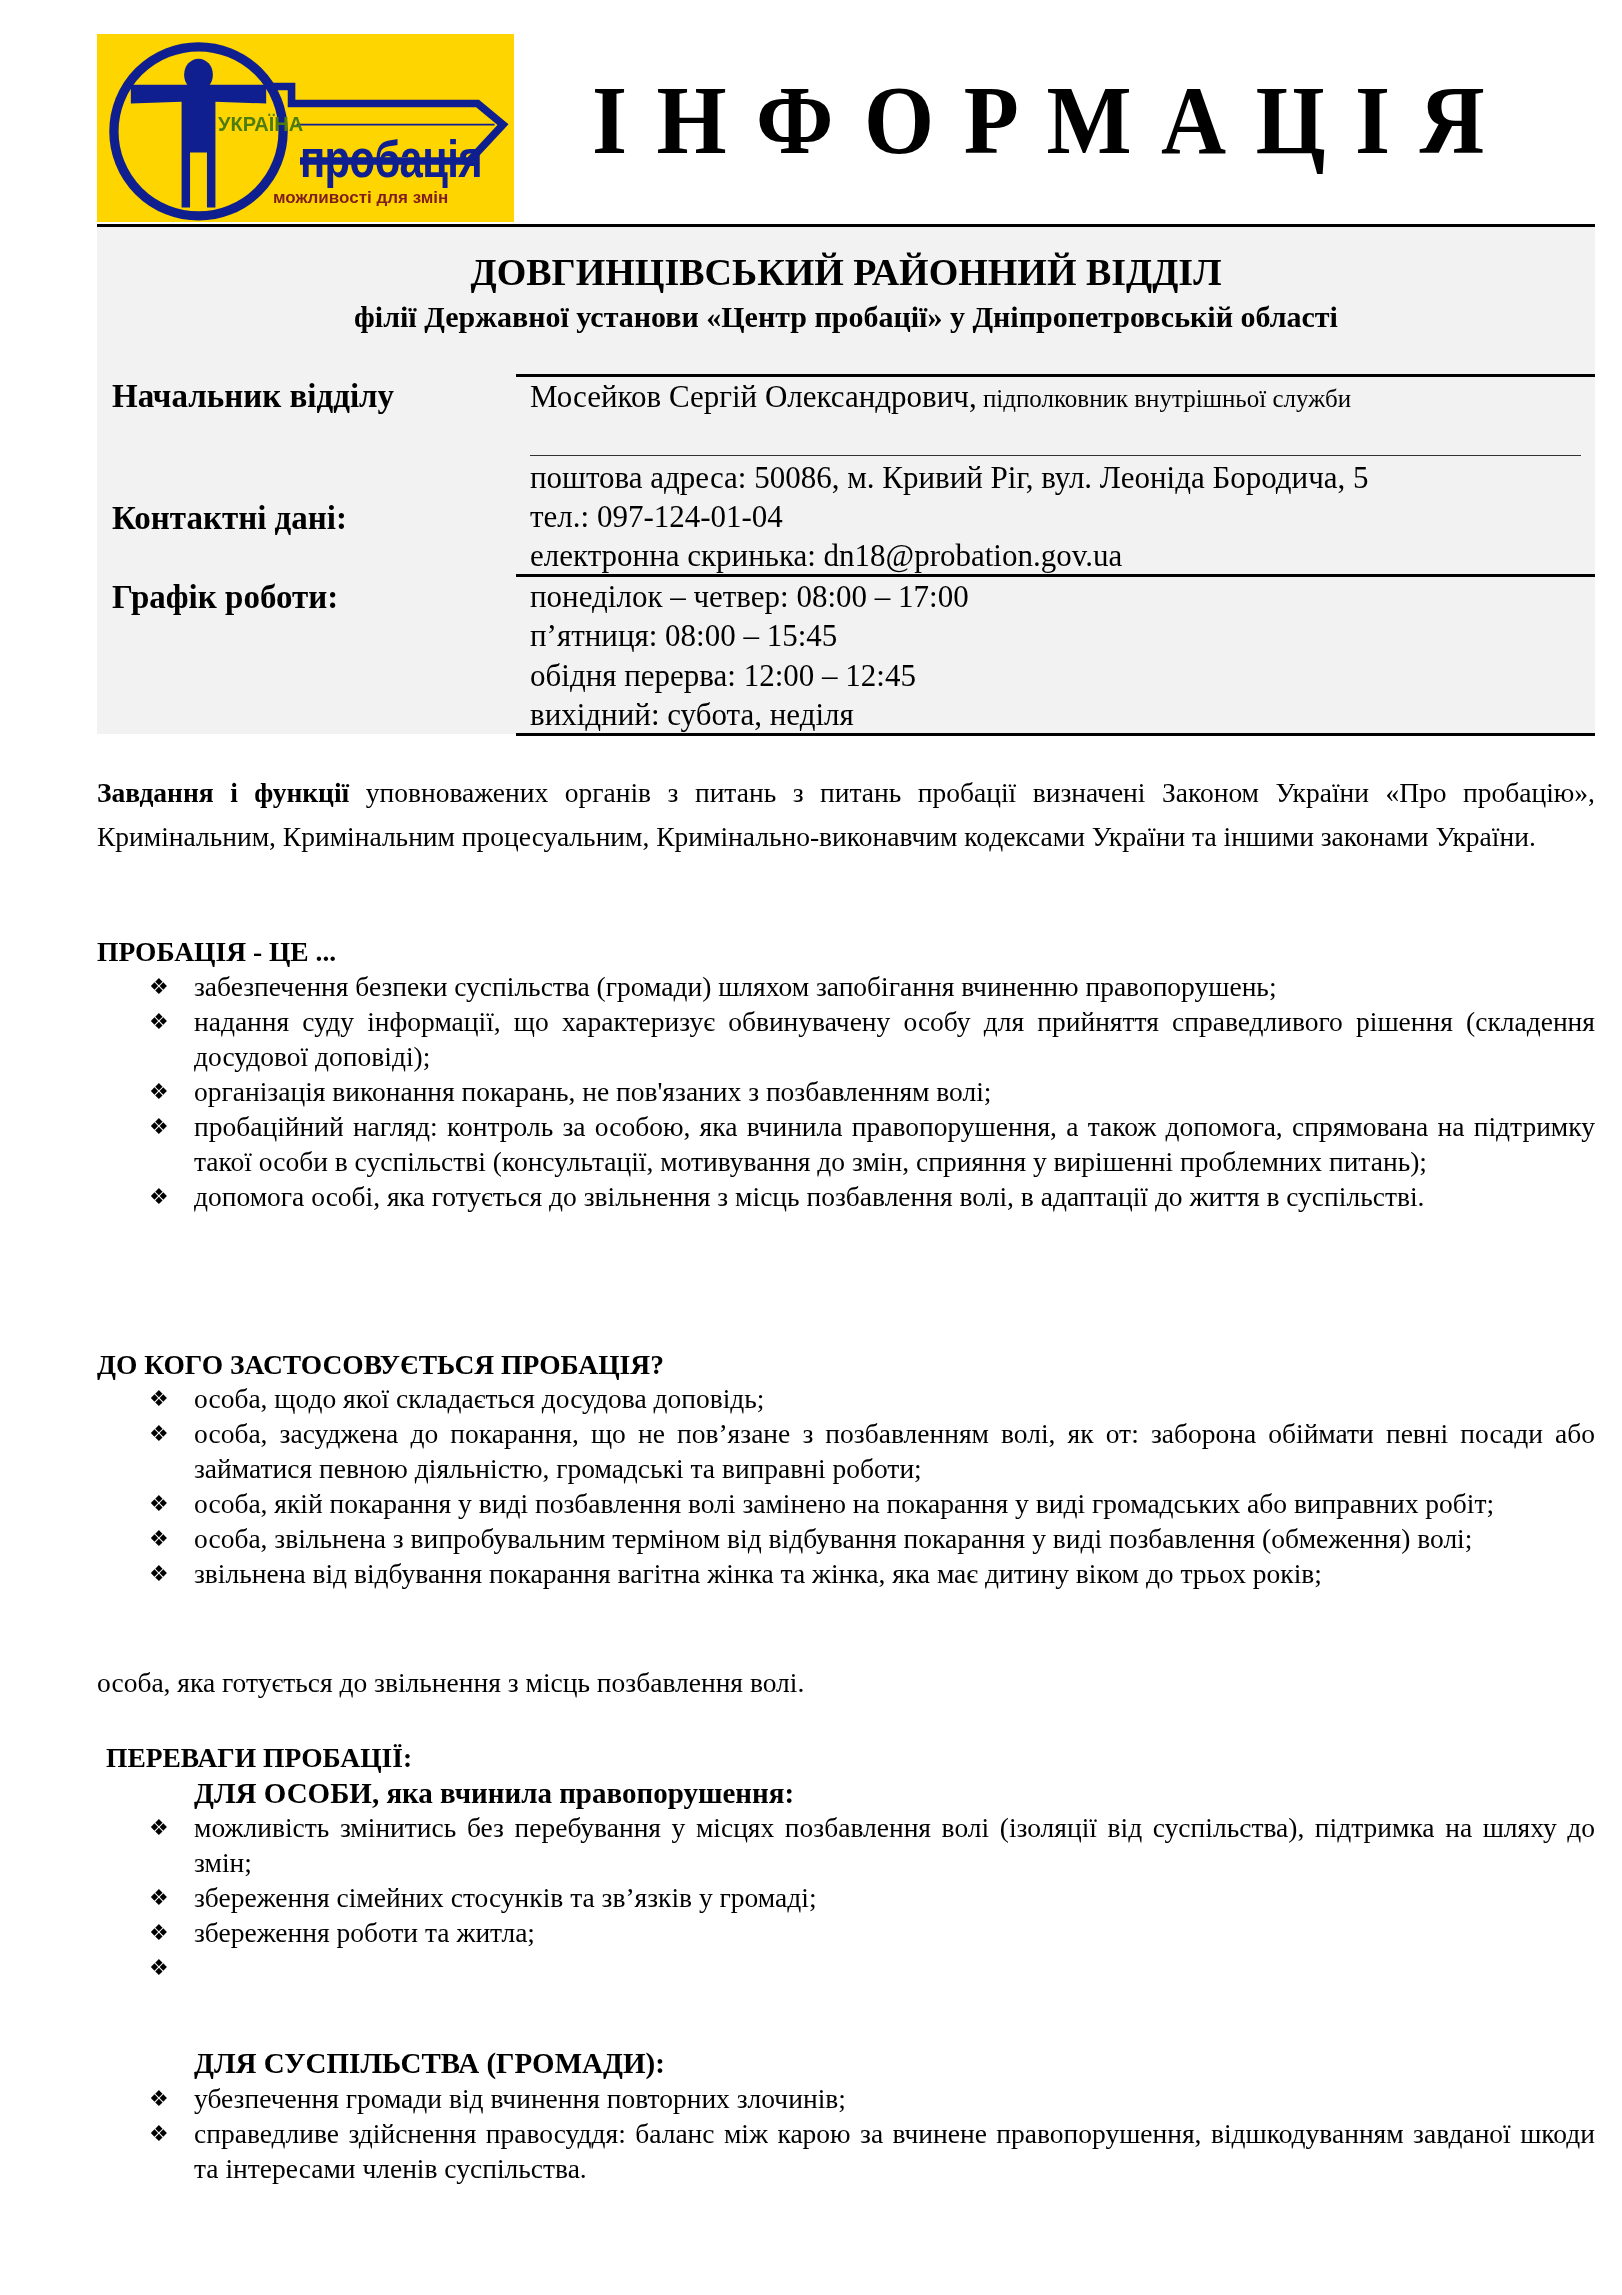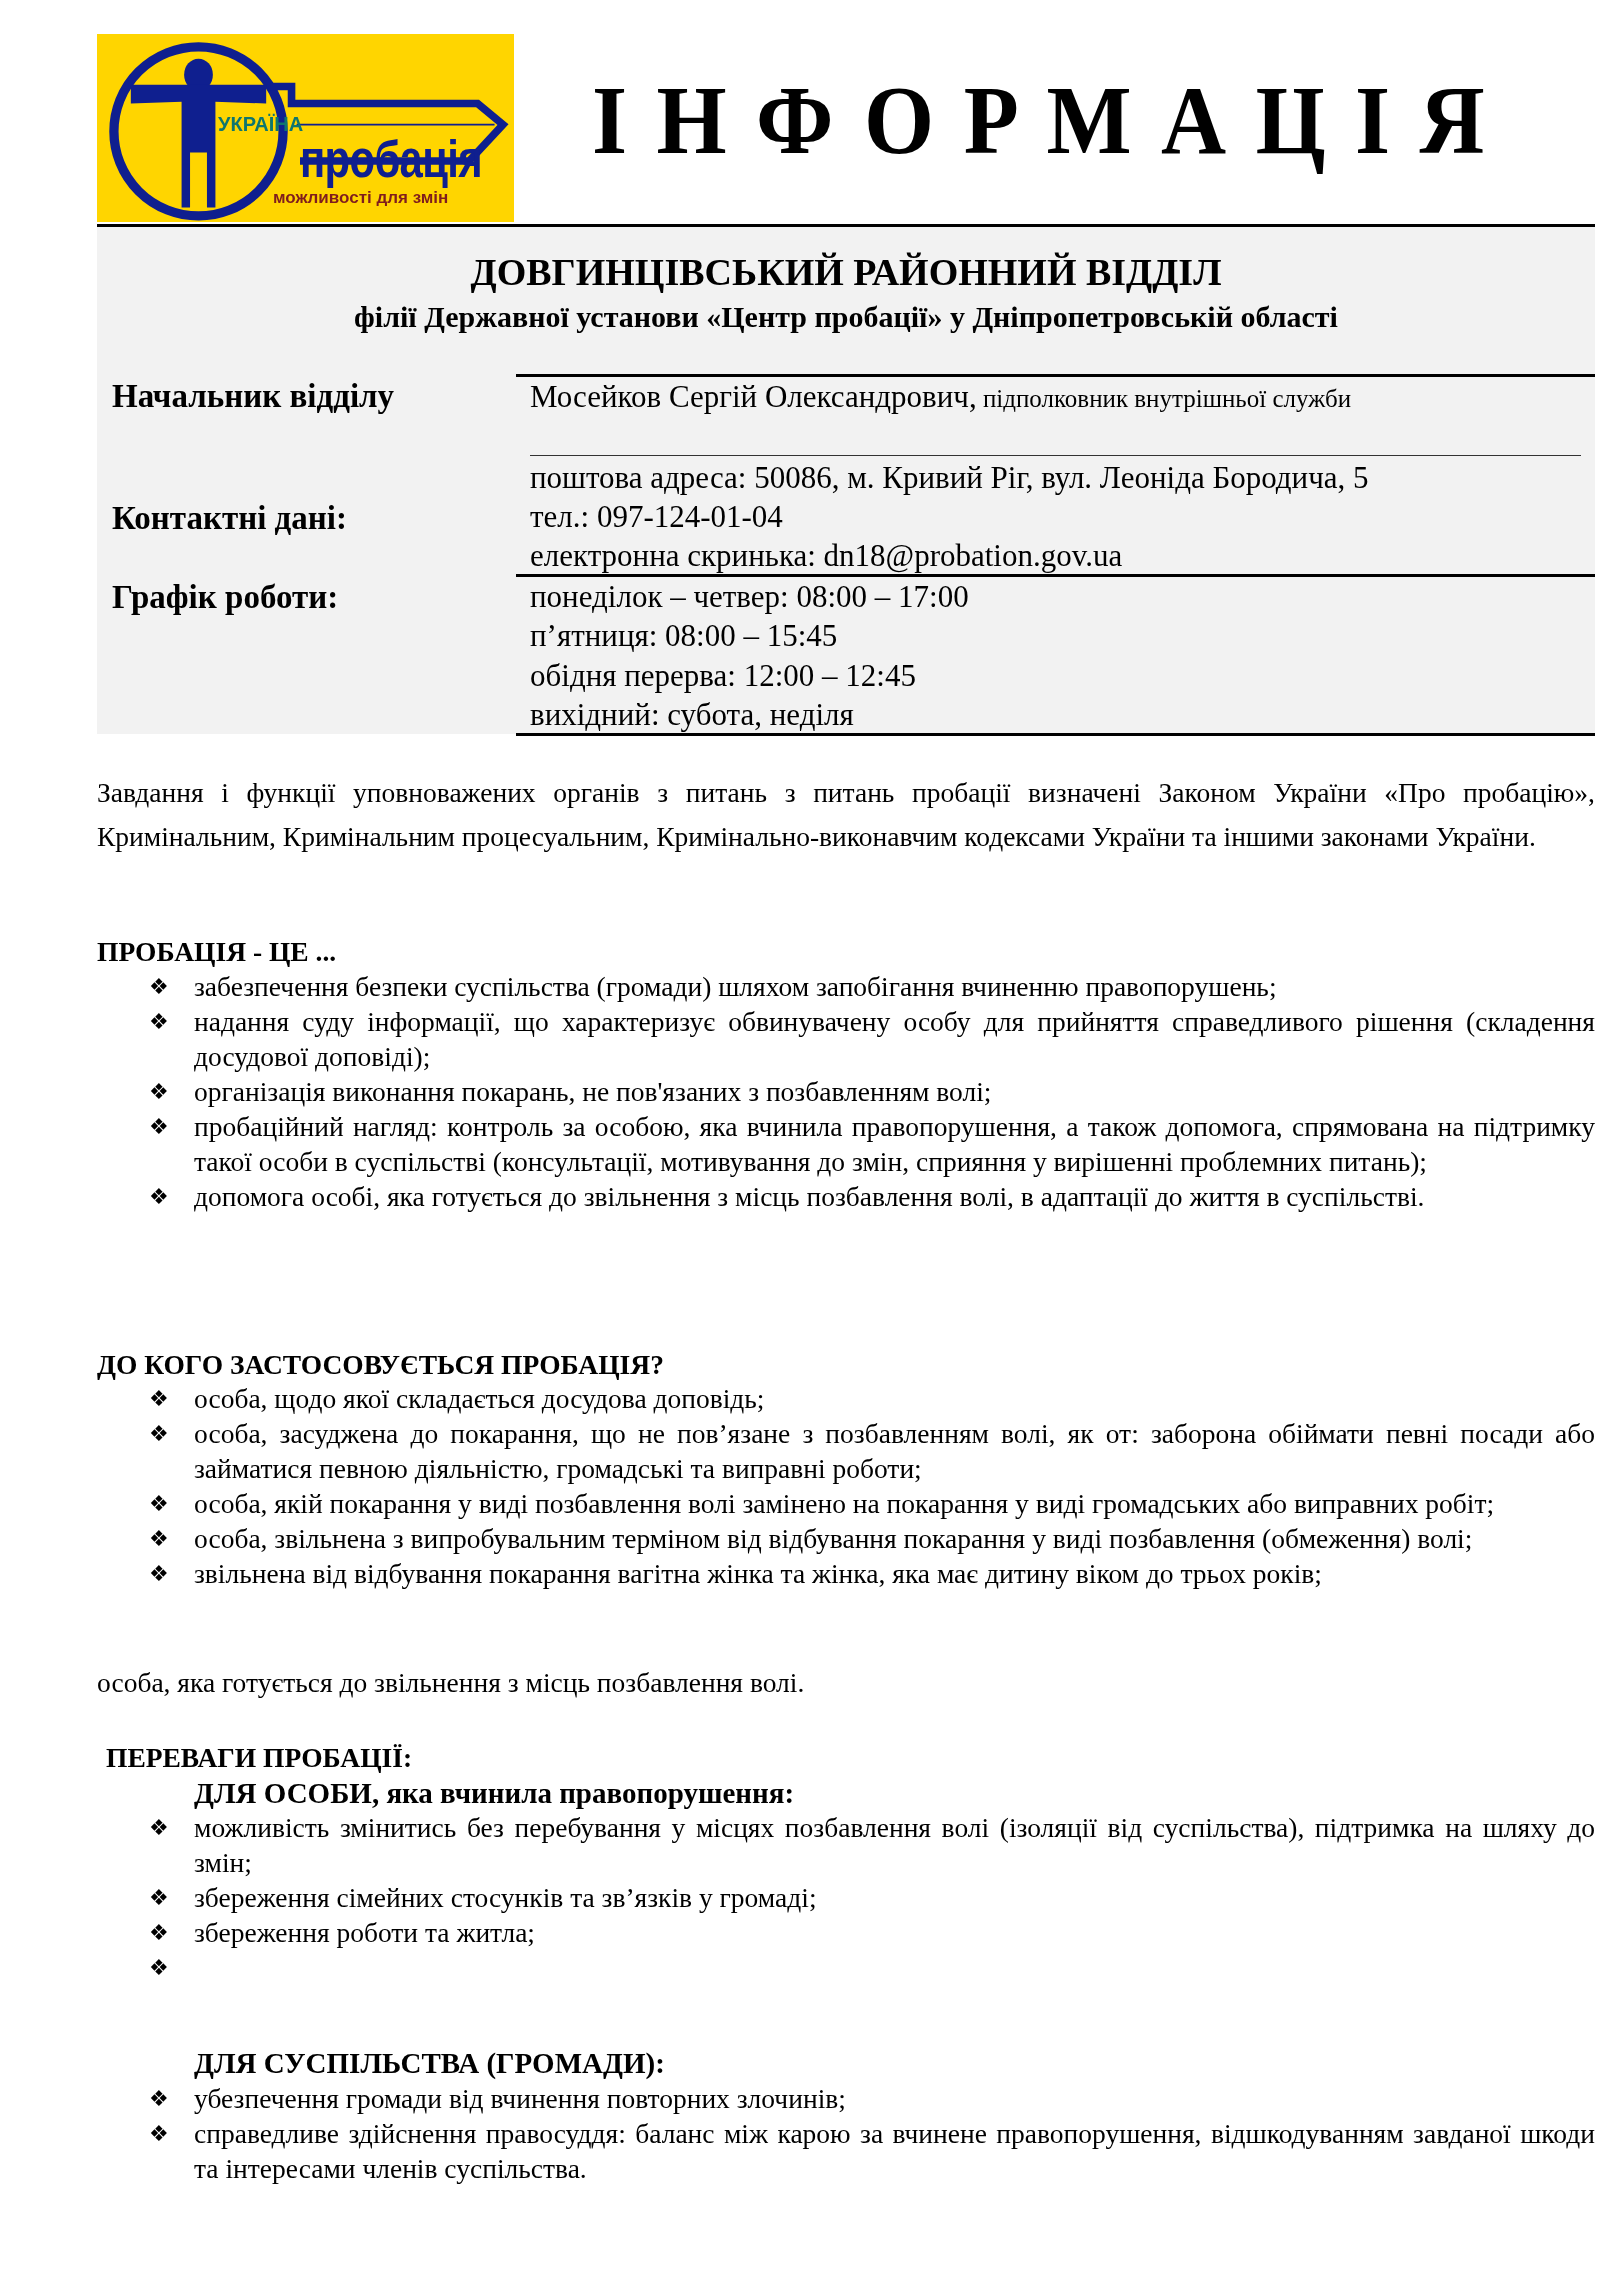--- a/index.html
+++ b/index.html
@@ -4,42 +4,42 @@
 <style>
   html, body { margin:0; padding:0; background:#ffffff; }
   body { width:1623px; height:2295px; position:relative; overflow:hidden;
          font-family:"Liberation Serif","DejaVu Serif",serif; color:#000; }
   .abs { position:absolute; }
 
   
   .logo { left:97px; top:34px; width:417px; height:188px; background:#FFD500; overflow:hidden; }
   .logo svg { position:absolute; left:0; top:0; }
   .logo-country { position:absolute; left:121px; top:79px; font-family:"Liberation Sans","DejaVu Sans",sans-serif;
-                  font-weight:bold; font-size:20px; color:#0f766e; letter-spacing:0px; }
+                  font-weight:bold; font-size:20px; color:#4d7c0f; letter-spacing:0px; }
   .logo-word { position:absolute; left:203px; top:100px; font-family:"Liberation Sans","DejaVu Sans",sans-serif;
                font-weight:bold; font-size:51px; color:#0F1F8F; line-height:51px; transform:scaleX(0.82); transform-origin:left top; letter-spacing:-0.8px; }
   .logo-slogan { position:absolute; left:176px; top:154px; font-family:"Liberation Sans","DejaVu Sans",sans-serif;
                  font-weight:bold; font-size:17px; color:#7f1d1d; }
 
   .main-title { left:592px; top:61px; width:913px; font-size:98px; font-weight:bold; letter-spacing:32px;
                 line-height:118px; white-space:nowrap; transform:scaleX(0.92); transform-origin:left top; }
 
   .hline { position:absolute; background:#000; }
 
   .gray-box { left:97px; top:227px; width:1498px; height:507px; background:#F2F2F2; }
 
   .dept-title { left:97px; top:250px; width:1498px; text-align:center; font-size:38px; font-weight:bold; line-height:44px; }
   .dept-sub { left:97px; top:298px; width:1498px; text-align:center; font-size:30px; font-weight:bold; line-height:37px; }
 
   .label { left:112px; font-size:33px; font-weight:bold; line-height:39px; white-space:nowrap; }
   .value { left:530px; font-size:31px; line-height:39px; white-space:nowrap; }
   .value .small { font-size:25px; }
 
   .para { left:97px; width:1498px; font-size:27.5px; line-height:44px; text-align:justify; }
-  .para b { font-weight:normal; }
+  .para b { font-weight:bold; }
 
   .section-h { left:97px; font-size:27.5px; font-weight:bold; line-height:37px; white-space:nowrap; }
   .sub-h { left:194px; font-size:29px; font-weight:bold; line-height:37px; white-space:nowrap; }
 
   .list { left:97px; width:1498px; margin:0; padding:0; list-style:none; }
   .list li { position:relative; padding-left:97px; font-size:27.5px; line-height:35px; text-align:justify; }
   .list li .bullet { position:absolute; left:52px; top:0; font-size:22px; line-height:35px; font-family:"DejaVu Sans",sans-serif; }
   .tail-line { left:97px; font-size:27.5px; line-height:35px; white-space:nowrap; }
 </style>
 </head>

